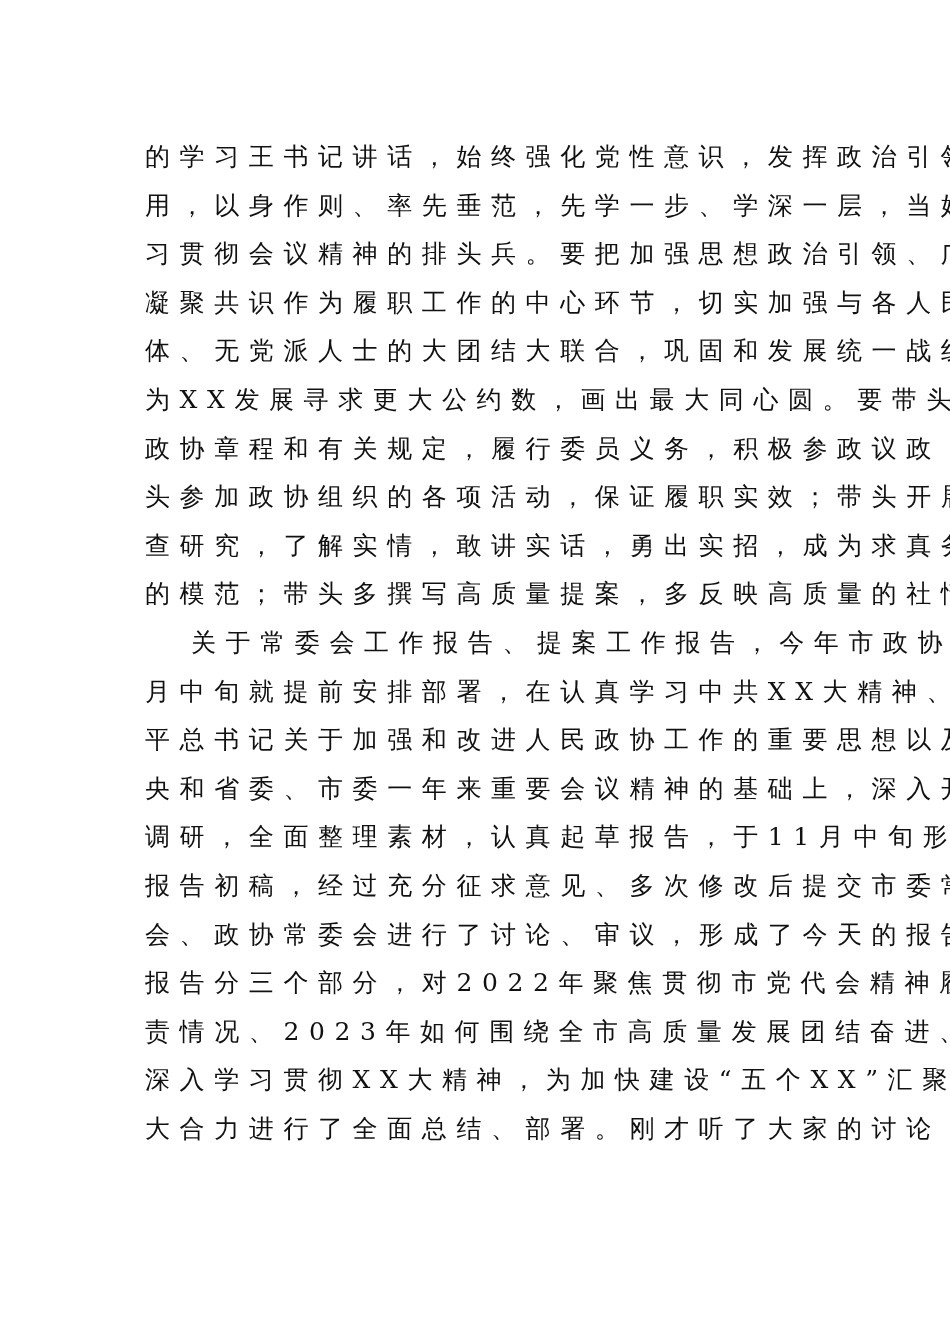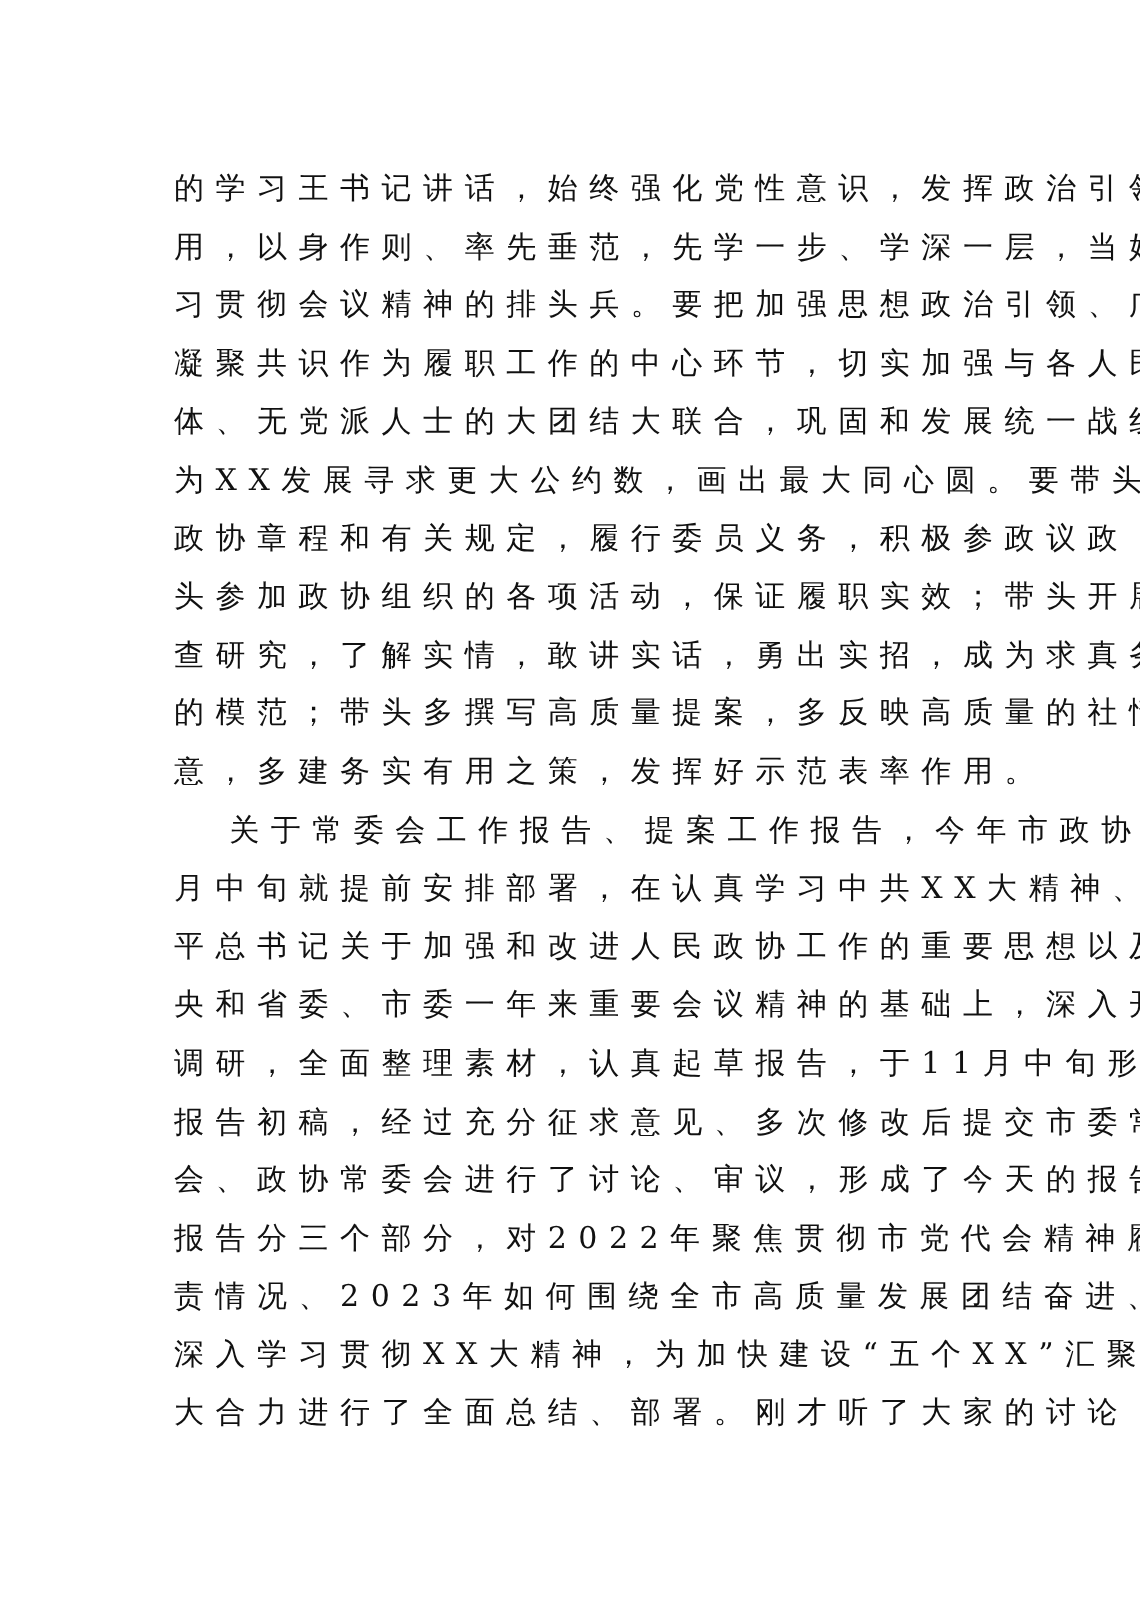--- a/index.html
+++ b/index.html
@@ -49,21 +49,20 @@
       <div class="line">的学习王书记讲话，始终强化党性意识，发挥政治引领作</div>
       <div class="line">用，以身作则、率先垂范，先学一步、学深一层，当好学</div>
       <div class="line">习贯彻会议精神的排头兵。要把加强思想政治引领、广泛</div>
       <div class="line">凝聚共识作为履职工作的中心环节，切实加强与各人民团</div>
       <div class="line">体、无党派人士的大团结大联合，巩固和发展统一战线，</div>
       <div class="line">为XX发展寻求更大公约数，画出最大同心圆。要带头遵守</div>
       <div class="line">政协章程和有关规定，履行委员义务，积极参政议政；带</div>
       <div class="line">头参加政协组织的各项活动，保证履职实效；带头开展调</div>
       <div class="line">查研究，了解实情，敢讲实话，勇出实招，成为求真务实</div>
       <div class="line">的模范；带头多撰写高质量提案，多反映高质量的社情民</div>
-      <div class="line">意，多建务实有用之策，发挥好示范表率作用。</div>
     </div>
     <div class="paragraph">
       <div class="line indent">关于常委会工作报告、提案工作报告，今年市政协10</div>
       <div class="line">月中旬就提前安排部署，在认真学习中共XX大精神、习近</div>
       <div class="line">平总书记关于加强和改进人民政协工作的重要思想以及中</div>
       <div class="line">央和省委、市委一年来重要会议精神的基础上，深入开展</div>
       <div class="line">调研，全面整理素材，认真起草报告，于11月中旬形成了</div>
       <div class="line">报告初稿，经过充分征求意见、多次修改后提交市委常委</div>
       <div class="line">会、政协常委会进行了讨论、审议，形成了今天的报告。</div>
       <div class="line">报告分三个部分，对2022年聚焦贯彻市党代会精神履职尽</div>

